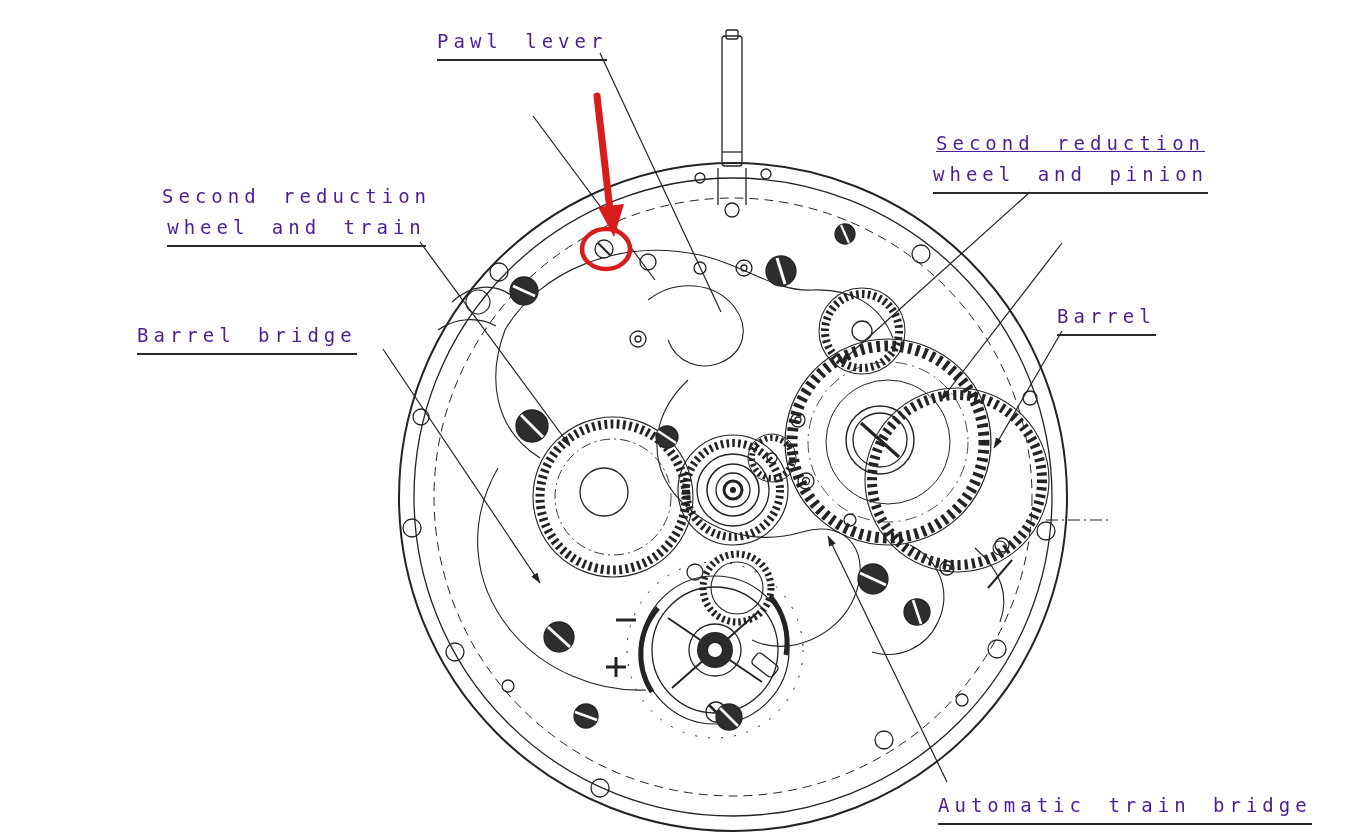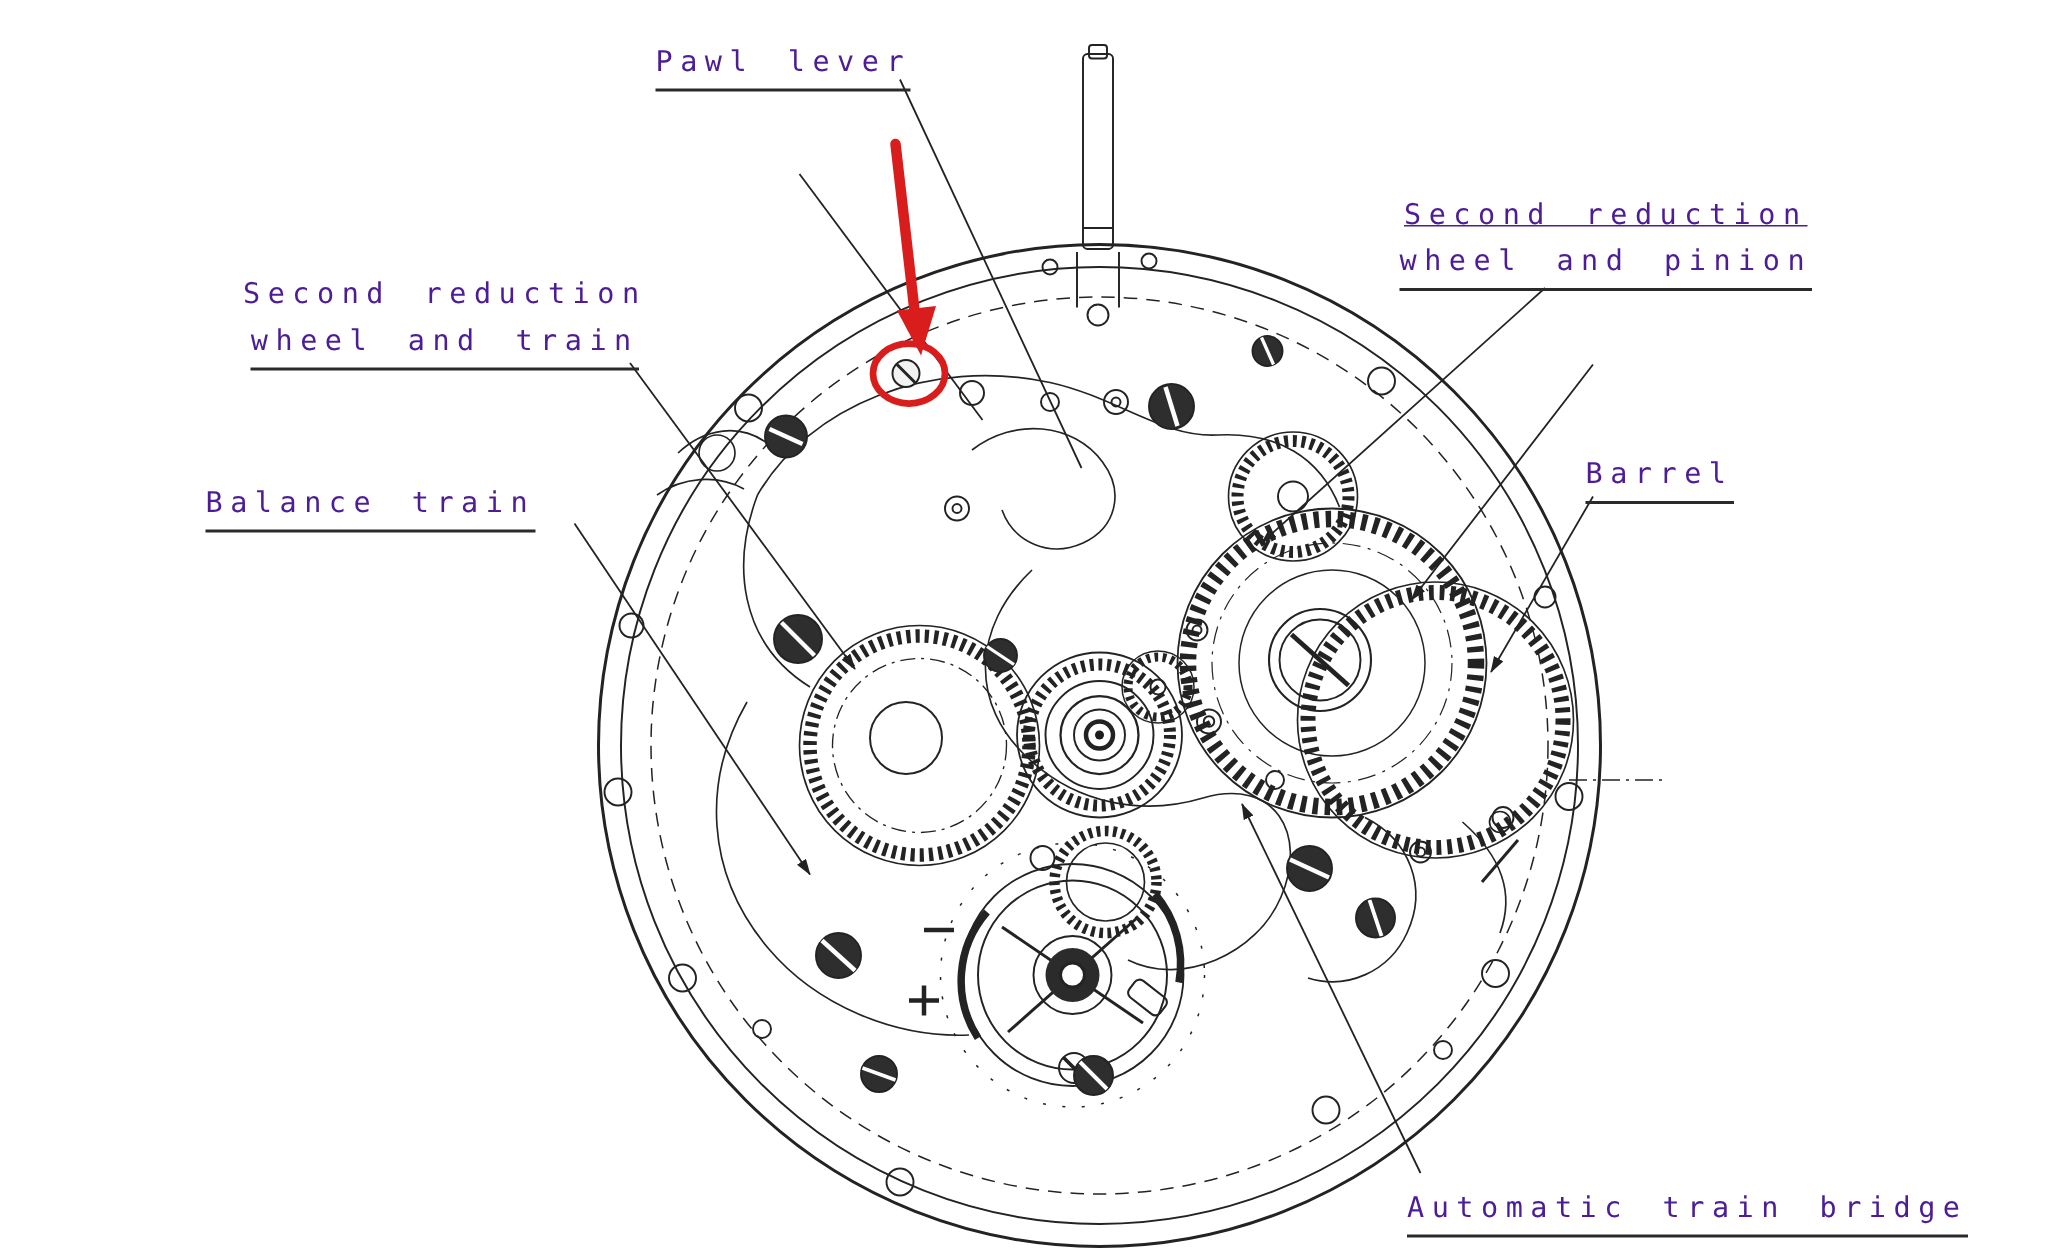--- a/index.html
+++ b/index.html
@@ -237,21 +237,21 @@
     <span class="u">Pawl lever</span>
   </div>
 
 
   <div class="label" style="left:162px;top:181px;">
     <span>Second reduction</span><br>
     <span class="u">wheel and train</span>
   </div>
 
   <div class="label" style="left:137px;top:320px;">
-    <span class="u">Balance train</span>
+    <span class="u">Barrel bridge</span>
   </div>
 
   <div class="label" style="left:933px;top:128px;text-decoration:underline;">
     <span>Second reduction</span><br>
     <span class="u">wheel and pinion</span>
   </div>
 
 
   <div class="label" style="left:1057px;top:301px;">
     <span class="u">Barrel</span>

